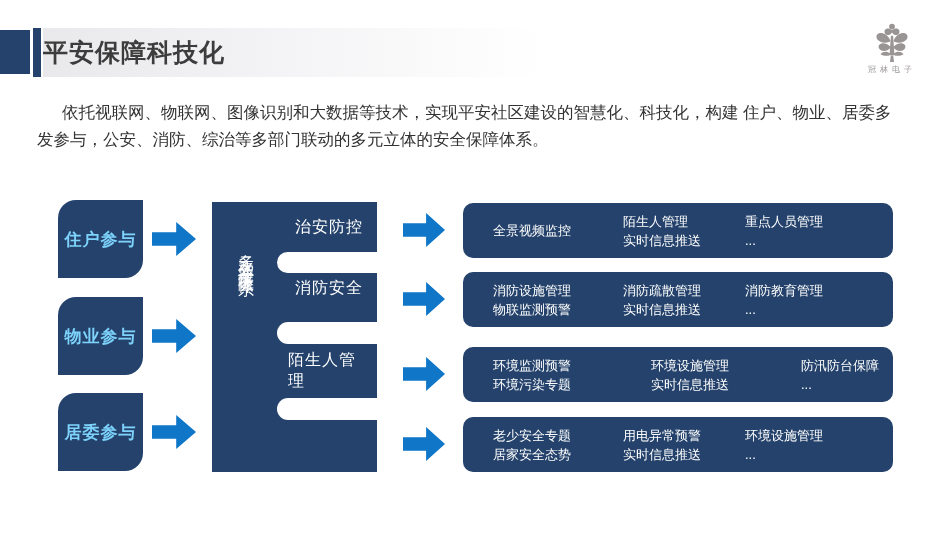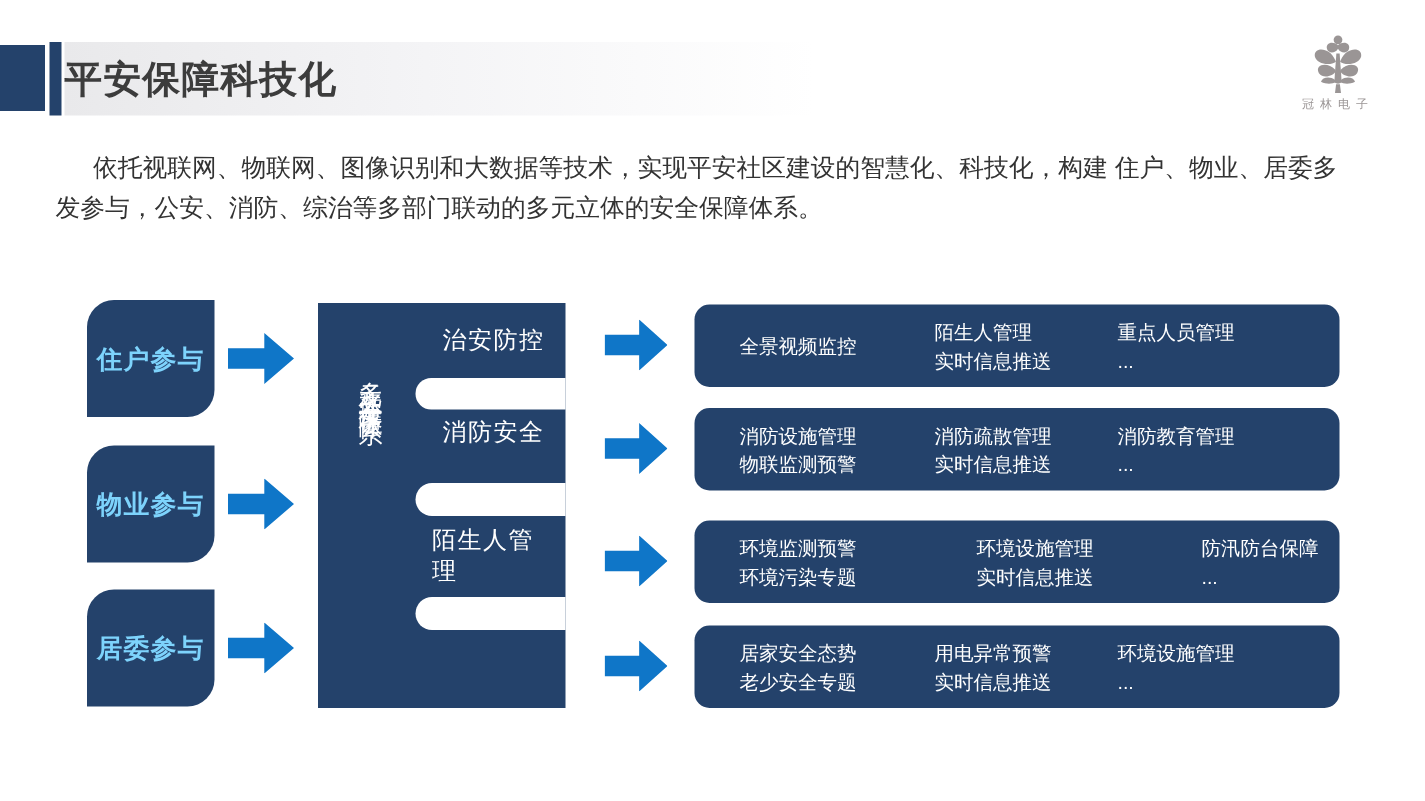--- a/index.html
+++ b/index.html
@@ -182,22 +182,22 @@
     <div>实时信息推送</div>
   </div>
   <div class="rcol3">
     <div>防汛防台保障</div>
     <div>...</div>
   </div>
 </div>
 
 <div class="rbox r4">
   <div class="rcol1">
+    <div>老少安全专题</div>
     <div>居家安全态势</div>
-    <div>老少安全专题</div>
   </div>
   <div class="rcol2">
     <div>用电异常预警</div>
     <div>实时信息推送</div>
   </div>
   <div class="rcol3">
     <div>环境设施管理</div>
     <div>...</div>
   </div>
 </div>

